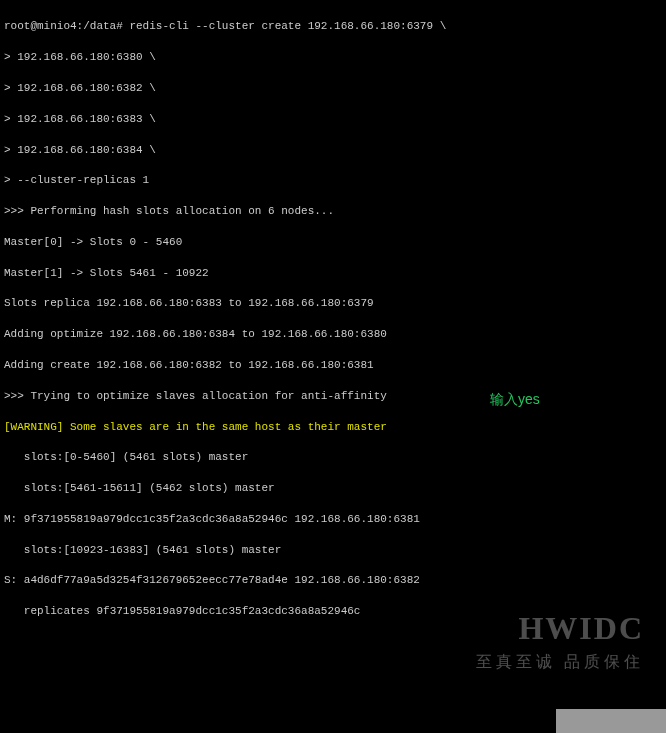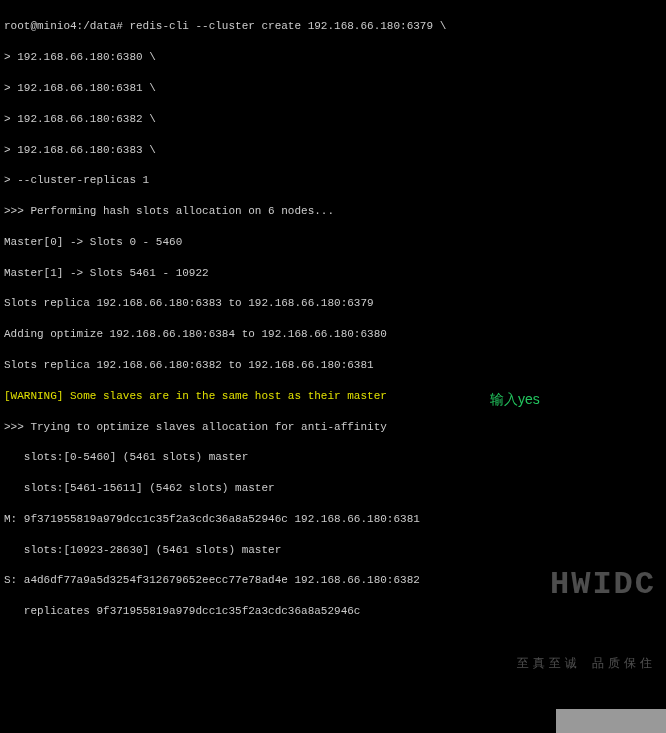--- a/index.html
+++ b/index.html
@@ -29,67 +29,66 @@
       color: #e0e000;
     }
     .annotation {
       position: absolute;
       color: #22c55e;
       font-family: sans-serif;
       font-size: 14px;
     }
     .watermark {
       position: absolute;
-      right: 10px;
+      right: 22px;
       bottom: 60px;
       color: rgba(255,255,255,0.3);
-      font-family: Liberation Mono, monospace;
+      font-family: Liberation Serif, serif;
       text-align: right;
     }
     .watermark-big {
       font-size: 32px;
       font-weight: bold;
       letter-spacing: 2px;
     }
     .watermark-small {
-      font-size: 12px;
+      font-size: 16px;
       letter-spacing: 4px;
-      margin-top: 48px;
     }
     .bottom-strip {
       position: absolute;
       bottom: 0;
       right: 0;
       width: 110px;
       height: 24px;
       background: #999;
     }
   </style>
 </head>
 <body>
 
 <div class="terminal">
 <span class="line">root@minio4:/data# redis-cli --cluster create 192.168.66.180:6379 \</span>
 <span class="line">&gt; 192.168.66.180:6380 \</span>
-<span class="line">&gt; 192.168.66.180:6381 \</span>
 <span class="line">&gt; 192.168.66.180:6382 \</span>
 <span class="line">&gt; 192.168.66.180:6383 \</span>
+<span class="line">&gt; 192.168.66.180:6384 \</span>
 <span class="line">&gt; --cluster-replicas 1</span>
 <span class="line">&gt;&gt;&gt; Performing hash slots allocation on 6 nodes...</span>
 <span class="line">Master[0] -&gt; Slots 0 - 5460</span>
 <span class="line">Master[1] -&gt; Slots 5461 - 10922</span>
 <span class="line">Slots replica 192.168.66.180:6383 to 192.168.66.180:6379</span>
 <span class="line">Adding optimize 192.168.66.180:6384 to 192.168.66.180:6380</span>
-<span class="line">Slots replica 192.168.66.180:6382 to 192.168.66.180:6381</span>
+<span class="line">Adding create 192.168.66.180:6382 to 192.168.66.180:6381</span>
+<span class="line">&gt;&gt;&gt; Trying to optimize slaves allocation for anti-affinity</span>
 <span class="line yellow">[WARNING] Some slaves are in the same host as their master</span>
-<span class="line">&gt;&gt;&gt; Trying to optimize slaves allocation for anti-affinity</span>
 <span class="line">   slots:[0-5460] (5461 slots) master</span>
 <span class="line">   slots:[5461-15611] (5462 slots) master</span>
 <span class="line">M: 9f371955819a979dcc1c35f2a3cdc36a8a52946c 192.168.66.180:6381</span>
-<span class="line">   slots:[10923-28630] (5461 slots) master</span>
+<span class="line">   slots:[10923-16383] (5461 slots) master</span>
 <span class="line">S: a4d6df77a9a5d3254f312679652eecc77e78ad4e 192.168.66.180:6382</span>
 <span class="line">   replicates 9f371955819a979dcc1c35f2a3cdc36a8a52946c</span>
 
 
 
 
 
 
 
 

